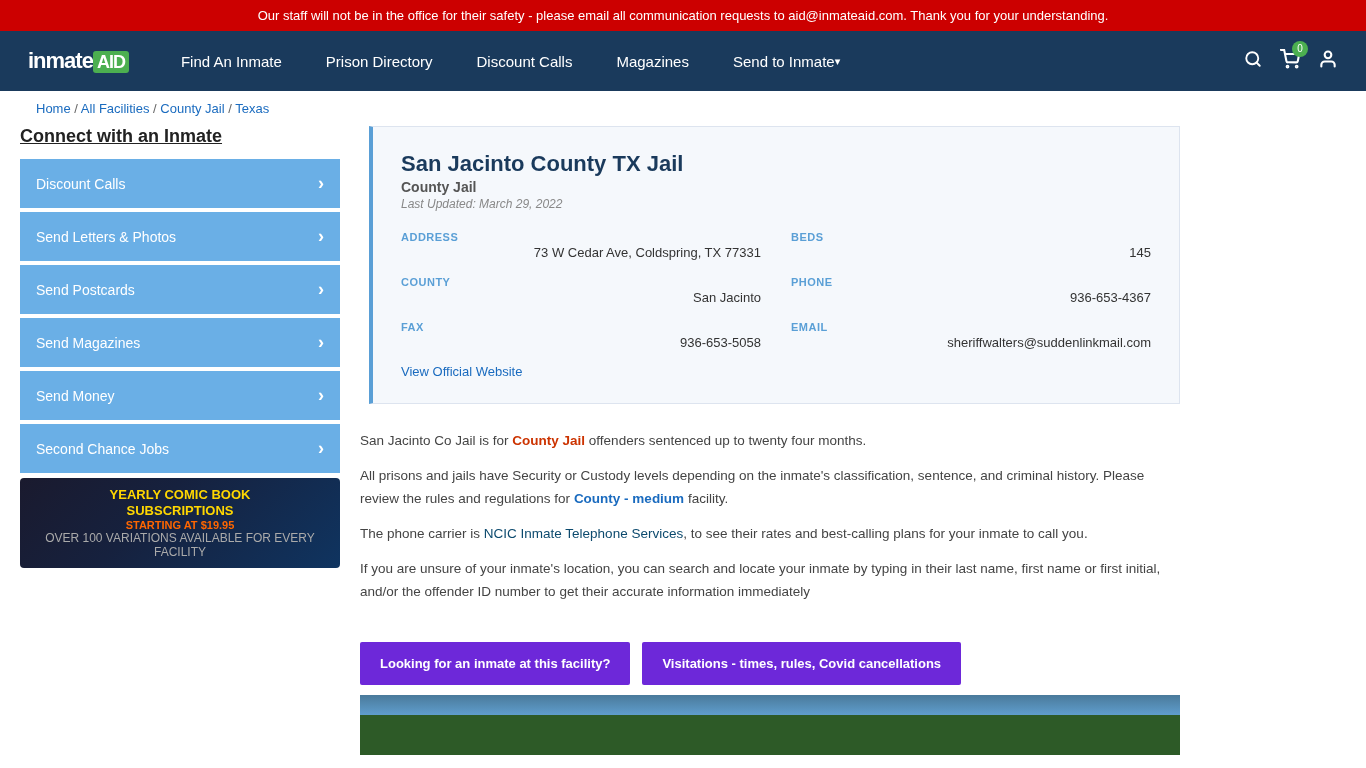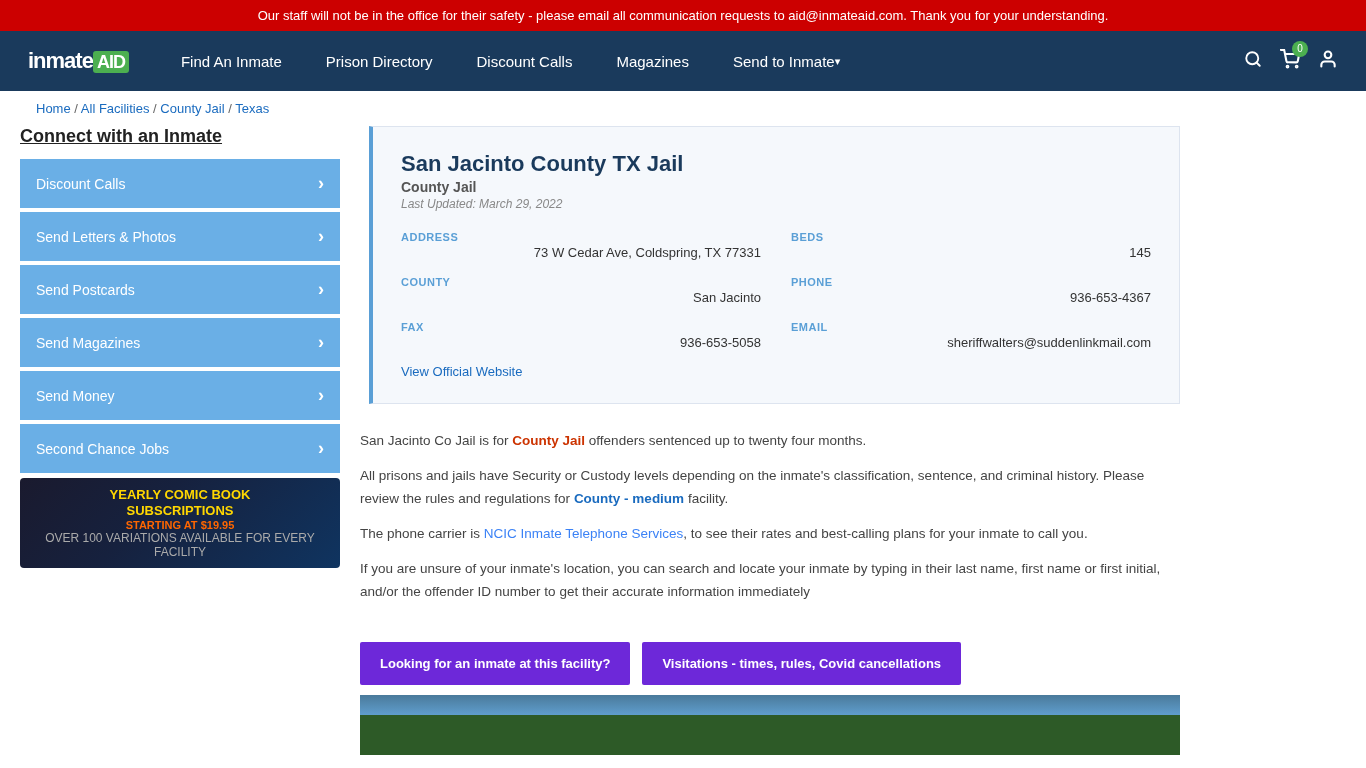--- a/index.html
+++ b/index.html
@@ -247,21 +247,21 @@
       color: #cc3300;
       font-weight: bold;
       text-decoration: none;
     }
     .link-blue {
       color: #1a6bbf;
       text-decoration: none;
       font-weight: bold;
     }
     .link-green {
-      color: #3b82f6;
+      color: #0c4a6e;
       text-decoration: none;
     }
 
     
     .cta-buttons {
       display: flex;
       gap: 12px;
       margin-top: 10px;
     }
     .cta-btn {

